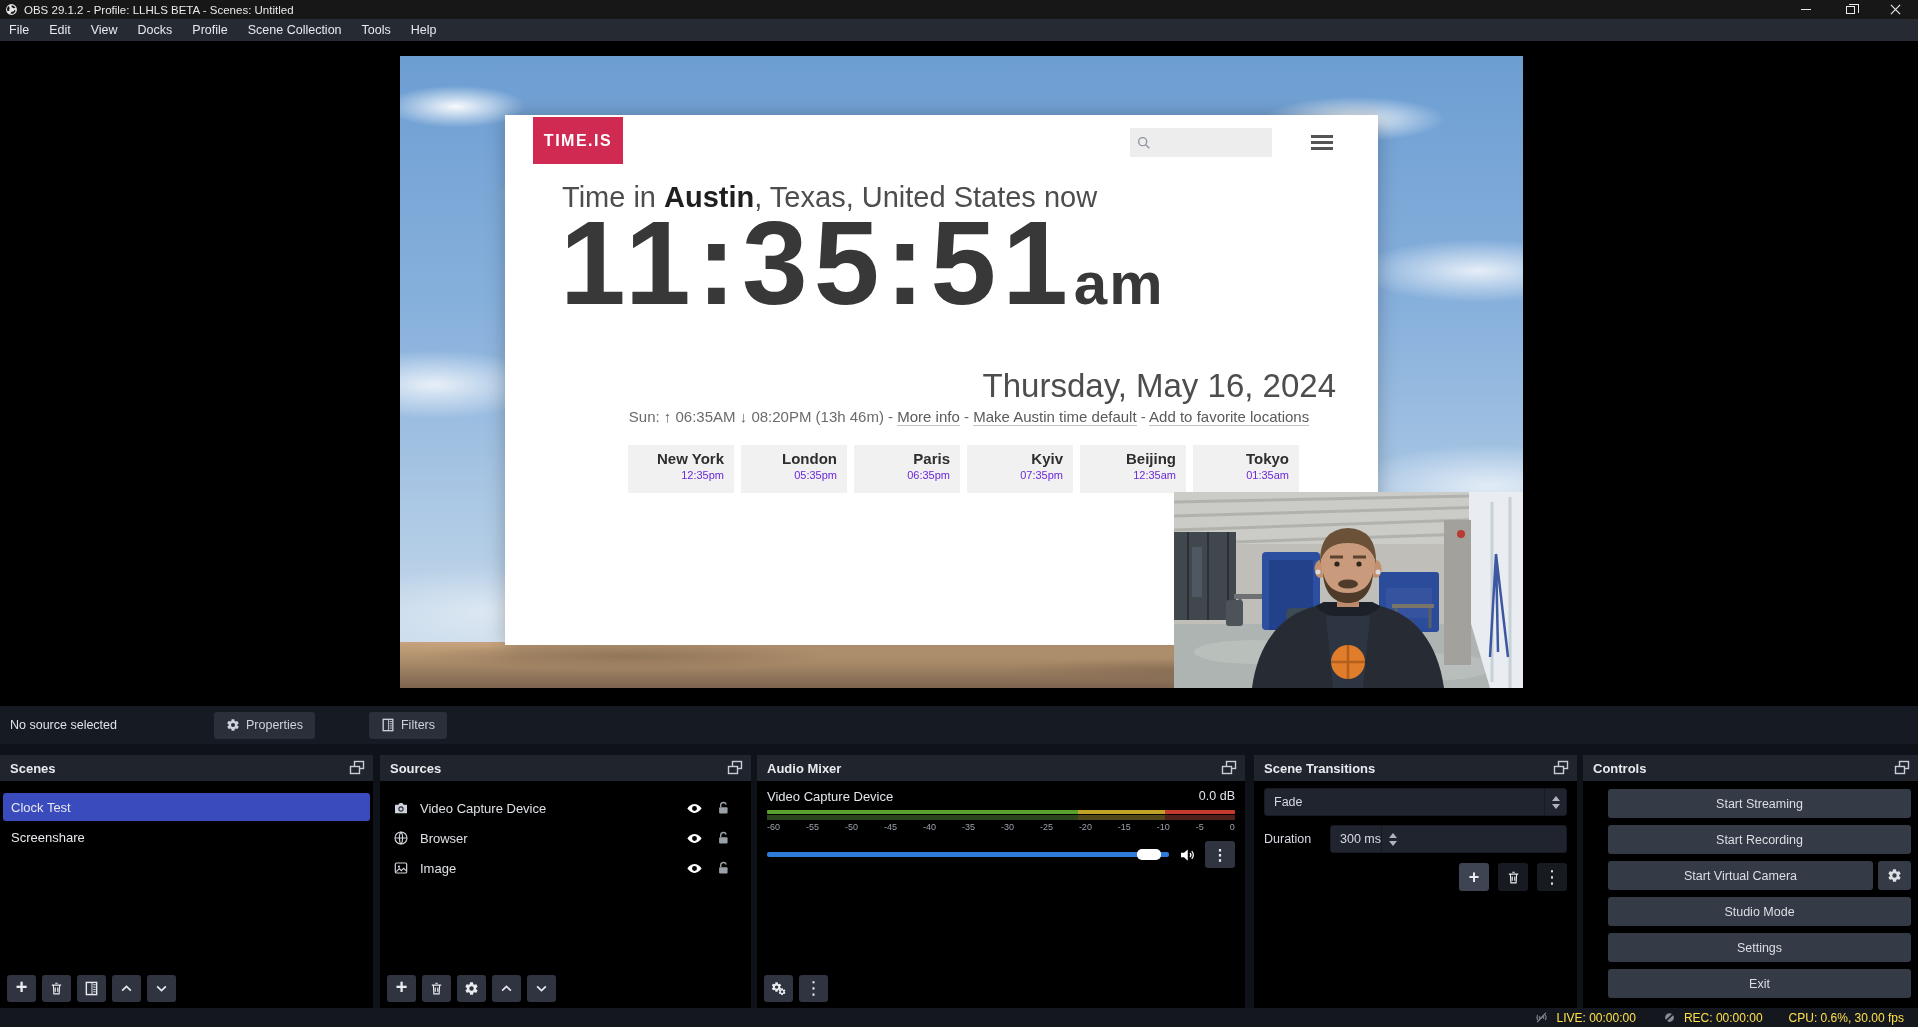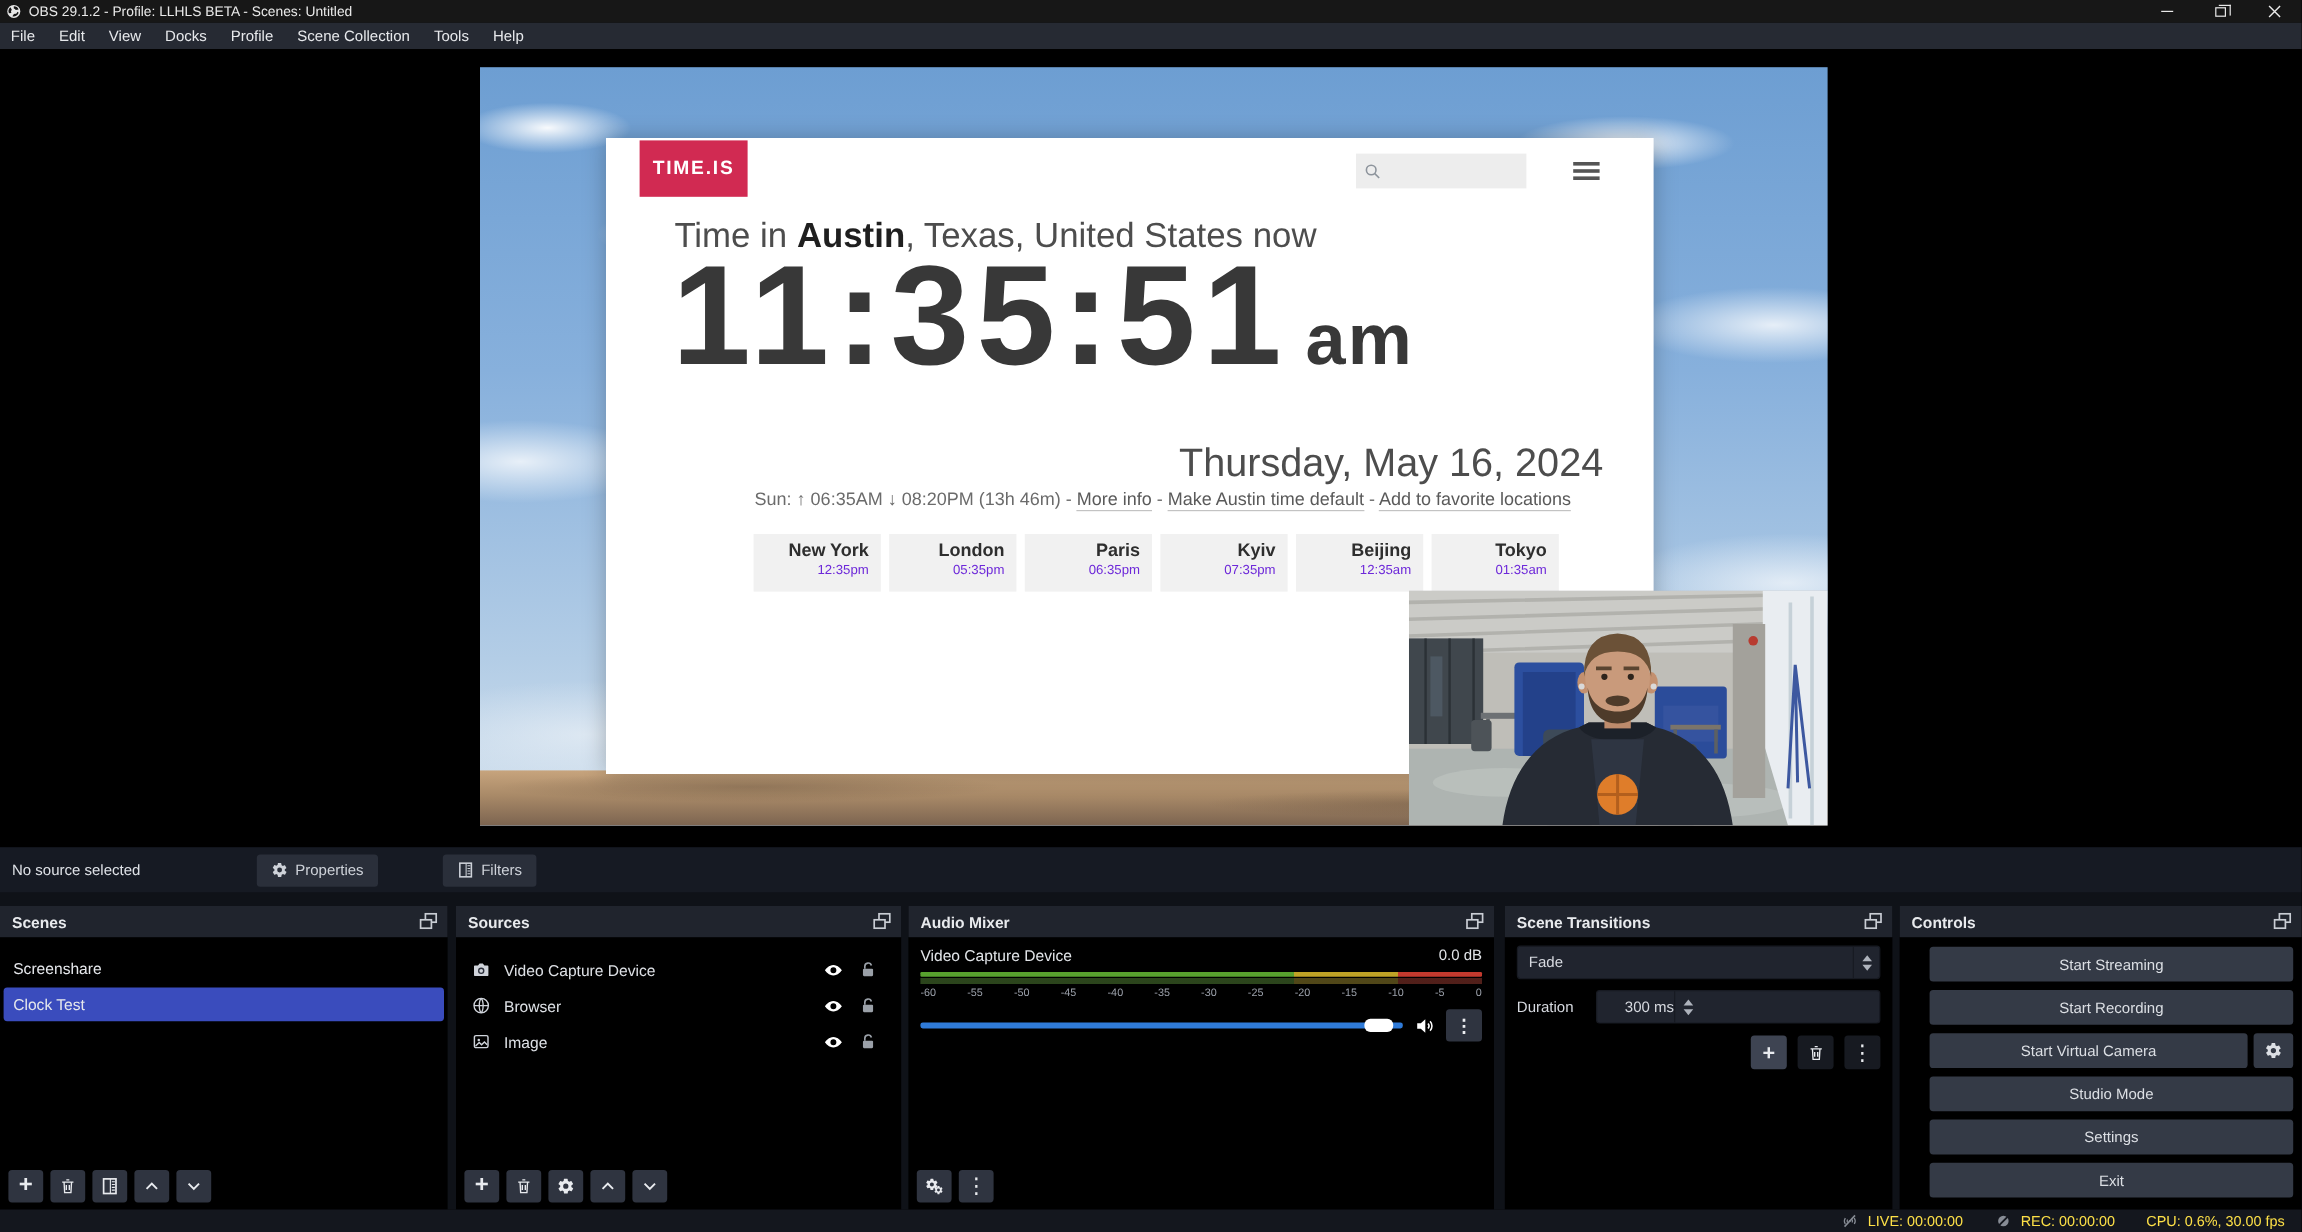--- a/index.html
+++ b/index.html
@@ -49,21 +49,21 @@
     display:flex; align-items:center; justify-content:center; }
   .ti-search { position:absolute; left:625px; top:13px; width:142px; height:29px; background:#ededed;
     display:flex; align-items:center; padding-left:6px; }
   .ti-burger { position:absolute; left:806px; top:20px; width:22px; height:15px;
     display:flex; flex-direction:column; justify-content:space-between; }
   .ti-burger i { display:block; height:3px; background:#555; }
   .ti-head { position:absolute; left:57px; top:66px; font-size:29px; color:#4d4d4d; white-space:nowrap; }
   .ti-head b { color:#1f1f1f; font-weight:bold; }
   .ti-clock { position:absolute; left:55px; top:78px; width:790px; display:flex; align-items:baseline; color:#383838; }
   .ti-time { font-size:118px; font-weight:bold; letter-spacing:6px; line-height:1.2; }
-  .ti-ampm { font-size:60px; font-weight:bold; margin-left:14px; letter-spacing:2px; }
+  .ti-ampm { font-size:60px; font-weight:bold; letter-spacing:2px; }
   .ti-date { position:absolute; right:42px; top:252px; font-size:33px; color:#4d4d4d;text-align:center; }
   .ti-sun { position:absolute; left:0; top:293px; width:100%; text-align:center; font-size:15px; color:#6b6b6b; padding-left:55px; white-space:nowrap; }
   .ti-sun a { color:#5a5a5a; text-decoration:none; border-bottom:1px solid #c3c3c3; }
   .ti-cities { position:absolute; left:123px; top:330px; display:flex; gap:7px; }
   .ti-chip { width:106px; height:48px; background:#f1f1f1; padding:5px 10px 0 6px; text-align:right; }
   .ti-chip .cname { font-size:15px; font-weight:bold; color:#2e2e2e; line-height:1.25; }
   .ti-chip .ctime { font-size:11px; color:#6d28d9; line-height:1.15; }
 
   
   .webcam { position:absolute; left:774px; top:436px; width:349px; height:196px; overflow:hidden; }
@@ -128,21 +128,21 @@
   .combo { height:28px; background:#20242e; border:1px solid #171a22; border-radius:3px;
     display:flex; align-items:center; padding-left:9px; }
   .combo .cflex { flex:1; }
   .spin-col { width:22px; align-self:stretch; border-left:1px solid #171a22; display:flex;
     flex-direction:column; align-items:center; justify-content:center; gap:3px; }
   .arr-up { width:0; height:0; border-left:4px solid transparent; border-right:4px solid transparent; border-bottom:5px solid #aeb3bc; }
   .arr-dn { width:0; height:0; border-left:4px solid transparent; border-right:4px solid transparent; border-top:5px solid #aeb3bc; }
   .dur-row { display:flex; align-items:center; margin-top:9px; }
   .dur-label { width:58px; }
   .dur-spin { flex:1; height:28px; background:#20242e; border:1px solid #171a22; border-radius:3px;
-    display:flex; align-items:center; padding-left:23px; margin-left:8px; }
+    display:flex; align-items:center; padding-left:9px; margin-left:8px; }
   .tr-btns { display:flex; justify-content:flex-end; gap:9px; margin-top:10px; }
   .tr-btn { width:30px; height:28px; border-radius:3px; display:flex; align-items:center; justify-content:center;
     color:#e9ebef; font-size:18px; }
   .tr-btn.add { background:#3e4452; font-weight:bold; }
   .tr-btn.dark { background:#171a21; }
   .tr-btn svg { width:15px; height:15px; }
 
   
   .ctl-body { padding:8px 7px 0 25px; display:flex; flex-direction:column; gap:7px; }
   .ctl-row { display:flex; gap:5px; }
@@ -321,25 +321,25 @@
     <div class="panel" style="left:0; width:373px;">
       <div class="p-head">
         <span>Scenes</span>
           <span class="spacer"></span>
         <svg class="pop-icon" viewBox="0 0 16 16">
             <rect x="5.5" y="1.5" width="9" height="7" fill="none" stroke="currentColor" stroke-width="1.4"></rect>
             <rect x="1.5" y="6.5" width="9" height="7" fill="#20242d" stroke="currentColor" stroke-width="1.4"></rect>
           </svg>
       </div>
       <div class="p-body scenes-list">
+        <div class="scene-row selected">
+            <span>Clock Test</span>
+          </div>
         <div class="scene-row">
             <span>Screenshare</span>
-          </div>
-        <div class="scene-row selected">
-            <span>Clock Test</span>
           </div>
       </div>
       <div class="p-toolbar">
         <div class="tool-btn plus">
             <span>+</span>
           </div>
         <div class="tool-btn">
             <svg viewBox="0 0 24 24" fill="none" stroke="currentColor" stroke-width="1.8">
               <path d="M4.5 6.5h15M10 3.5h4M7 6.5l.8 14h8.4l.8-14M10 10.5v6.5M14 10.5v6.5"></path>
             </svg>

